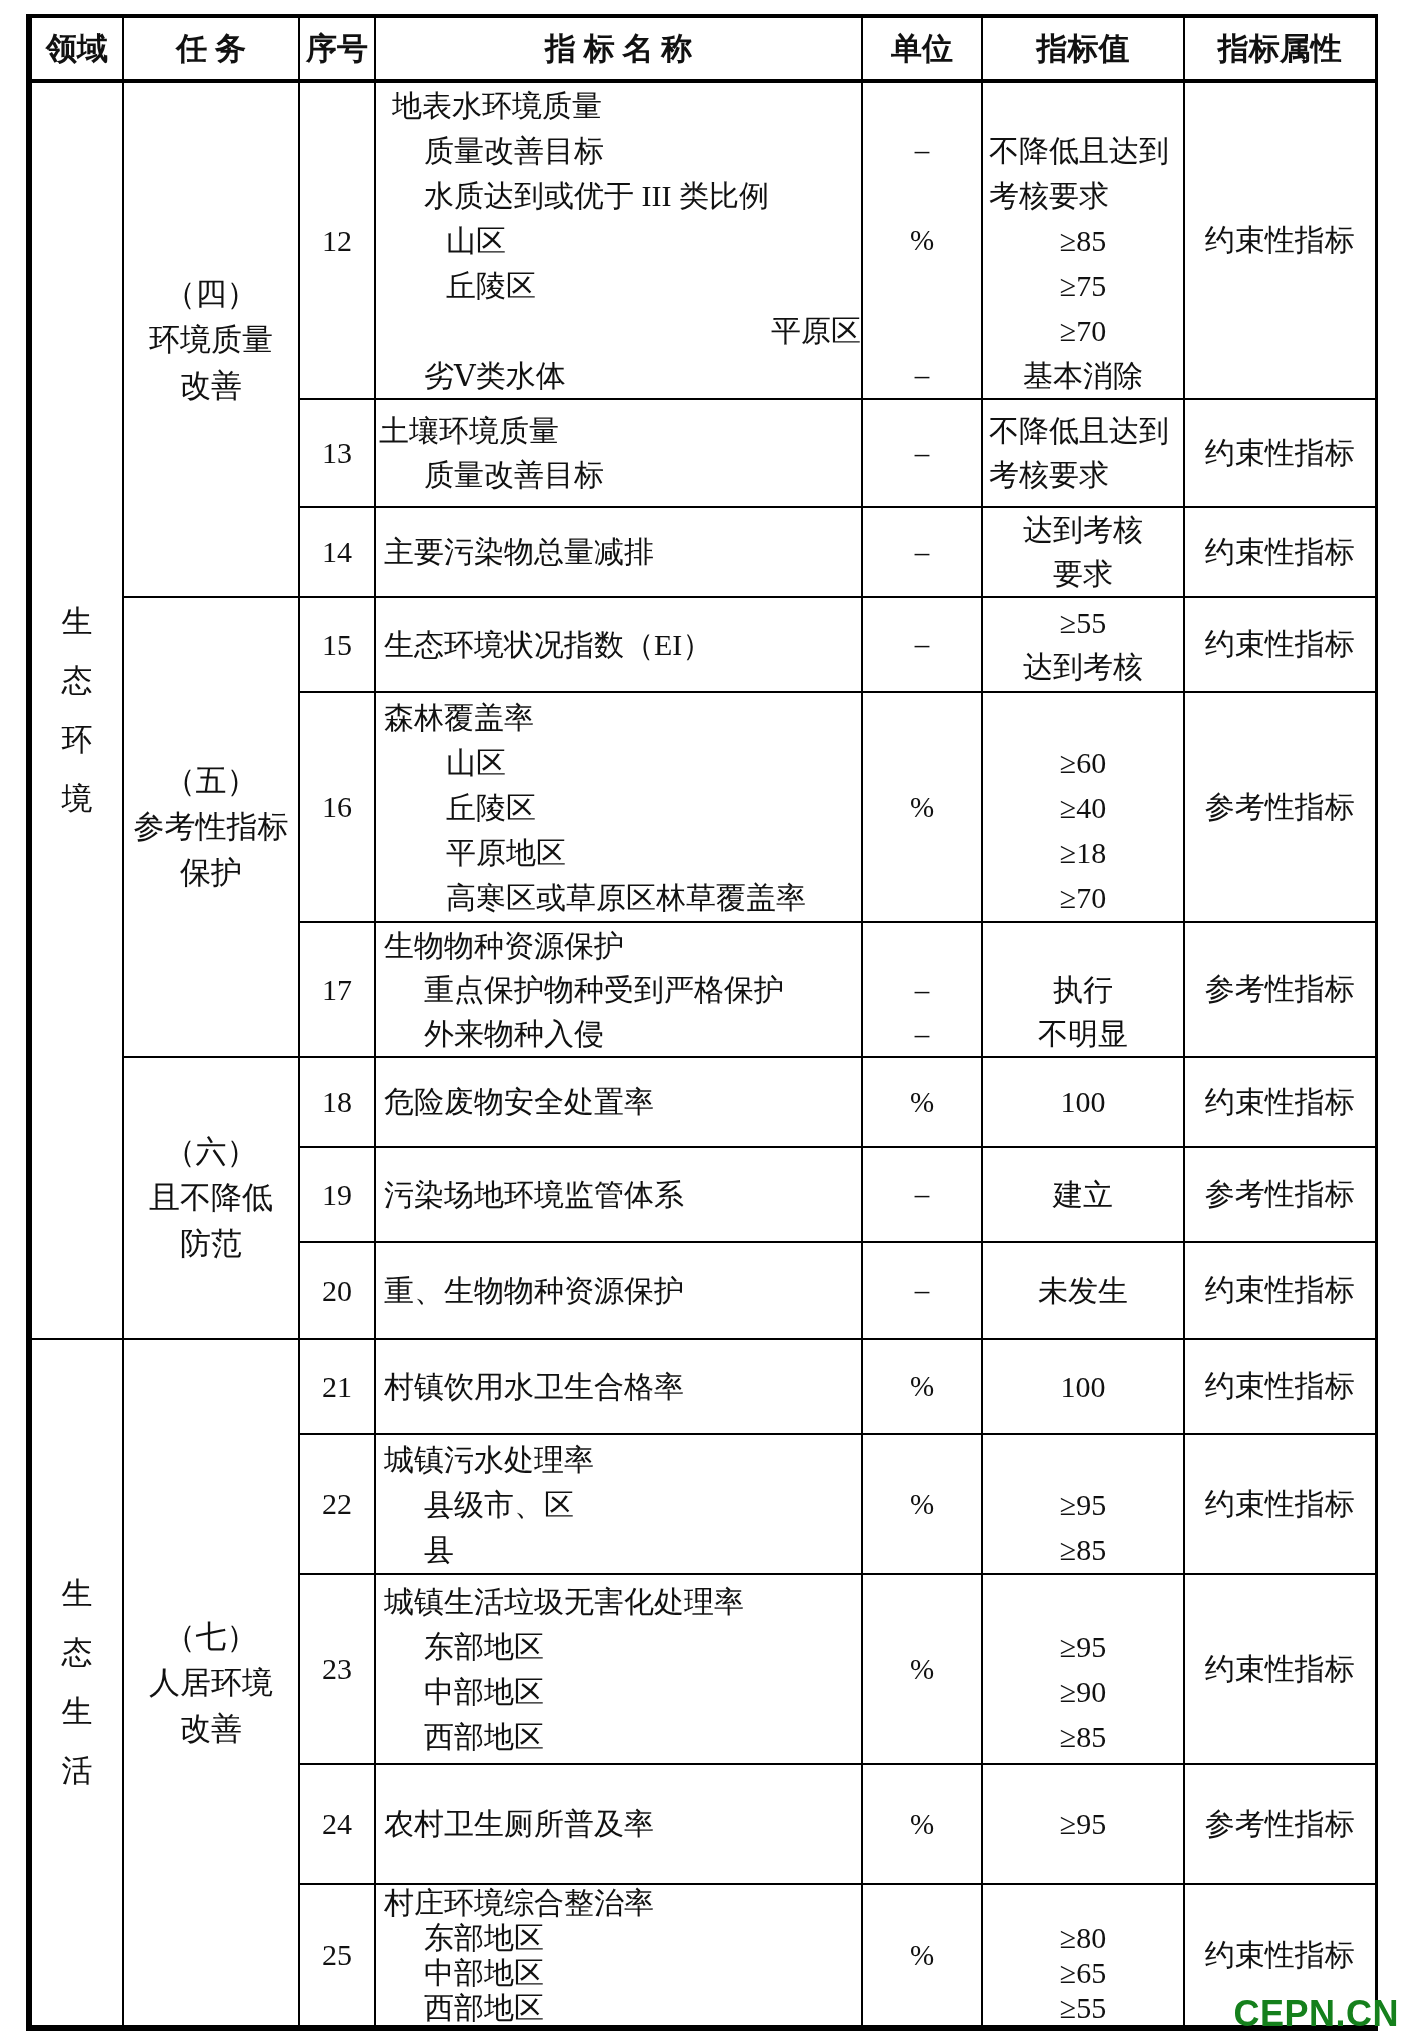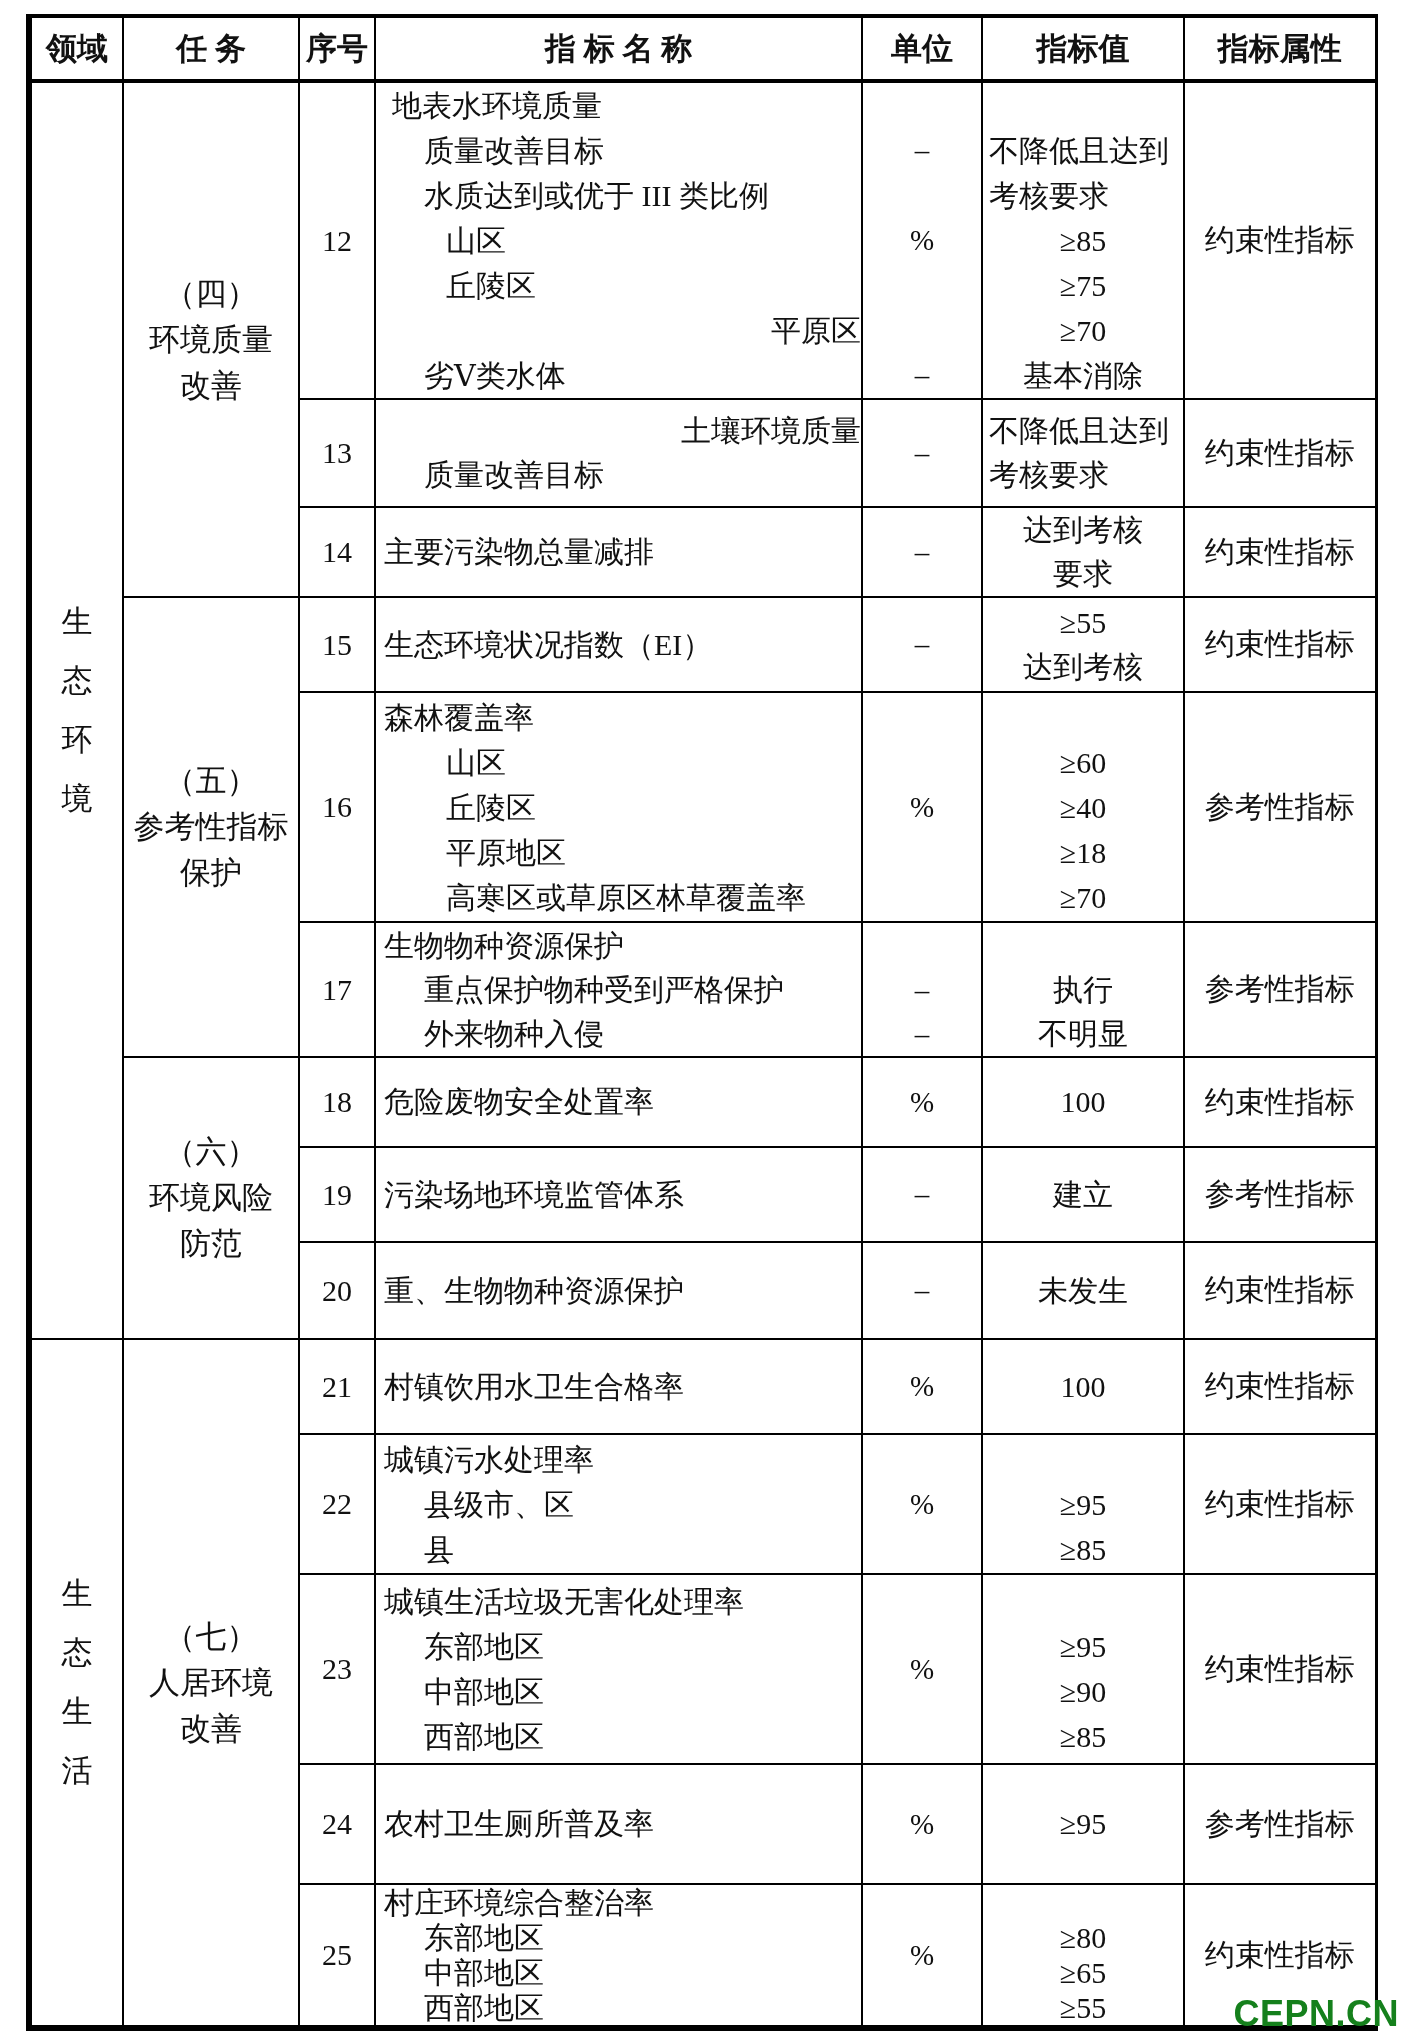--- a/index.html
+++ b/index.html
@@ -115,21 +115,21 @@
           </div>
         </td>
         <td class="attr-td">
           <div>约束性指标</div>
         </td>
       </tr>
       <tr style="height: 108px;">
         <td class="num">13</td>
         <td class="name-td">
           <div class="stack">
-            <div class="line" style="line-height: 44px; height: 44px; padding-left: 12px; text-align: right;">土壤环境质量</div>
+            <div class="line" style="line-height: 44px; height: 44px; padding-left: 3px;">土壤环境质量</div>
             <div class="line" style="line-height: 44px; height: 44px; padding-left: 48px;">质量改善目标</div>
           </div>
         </td>
         <td class="unit-td">
           <div class="ucenter">–</div>
         </td>
         <td class="value-td">
           <div class="stack">
             <div class="line" style="line-height: 44px; height: 44px; text-align: left; padding-left: 6px;">不降低且达到</div>
             <div class="line" style="line-height: 44px; height: 44px; text-align: left; padding-left: 6px;">考核要求</div>
@@ -237,21 +237,21 @@
           </div>
         </td>
         <td class="attr-td">
           <div>参考性指标</div>
         </td>
       </tr>
       <tr style="height: 90px;">
         <td class="task-td" rowspan="3">
           <div class="tstack">
             <div class="tline">（六）</div>
-            <div class="tline">环境风险</div>
+            <div class="tline">且不降低</div>
             <div class="tline">防范</div>
           </div>
         </td>
         <td class="num">18</td>
         <td class="name-td">
           <div class="stack">
             <div class="line" style="line-height: 44px; height: 44px; padding-left: 8px;">危险废物安全处置率</div>
           </div>
         </td>
         <td class="unit-td">

